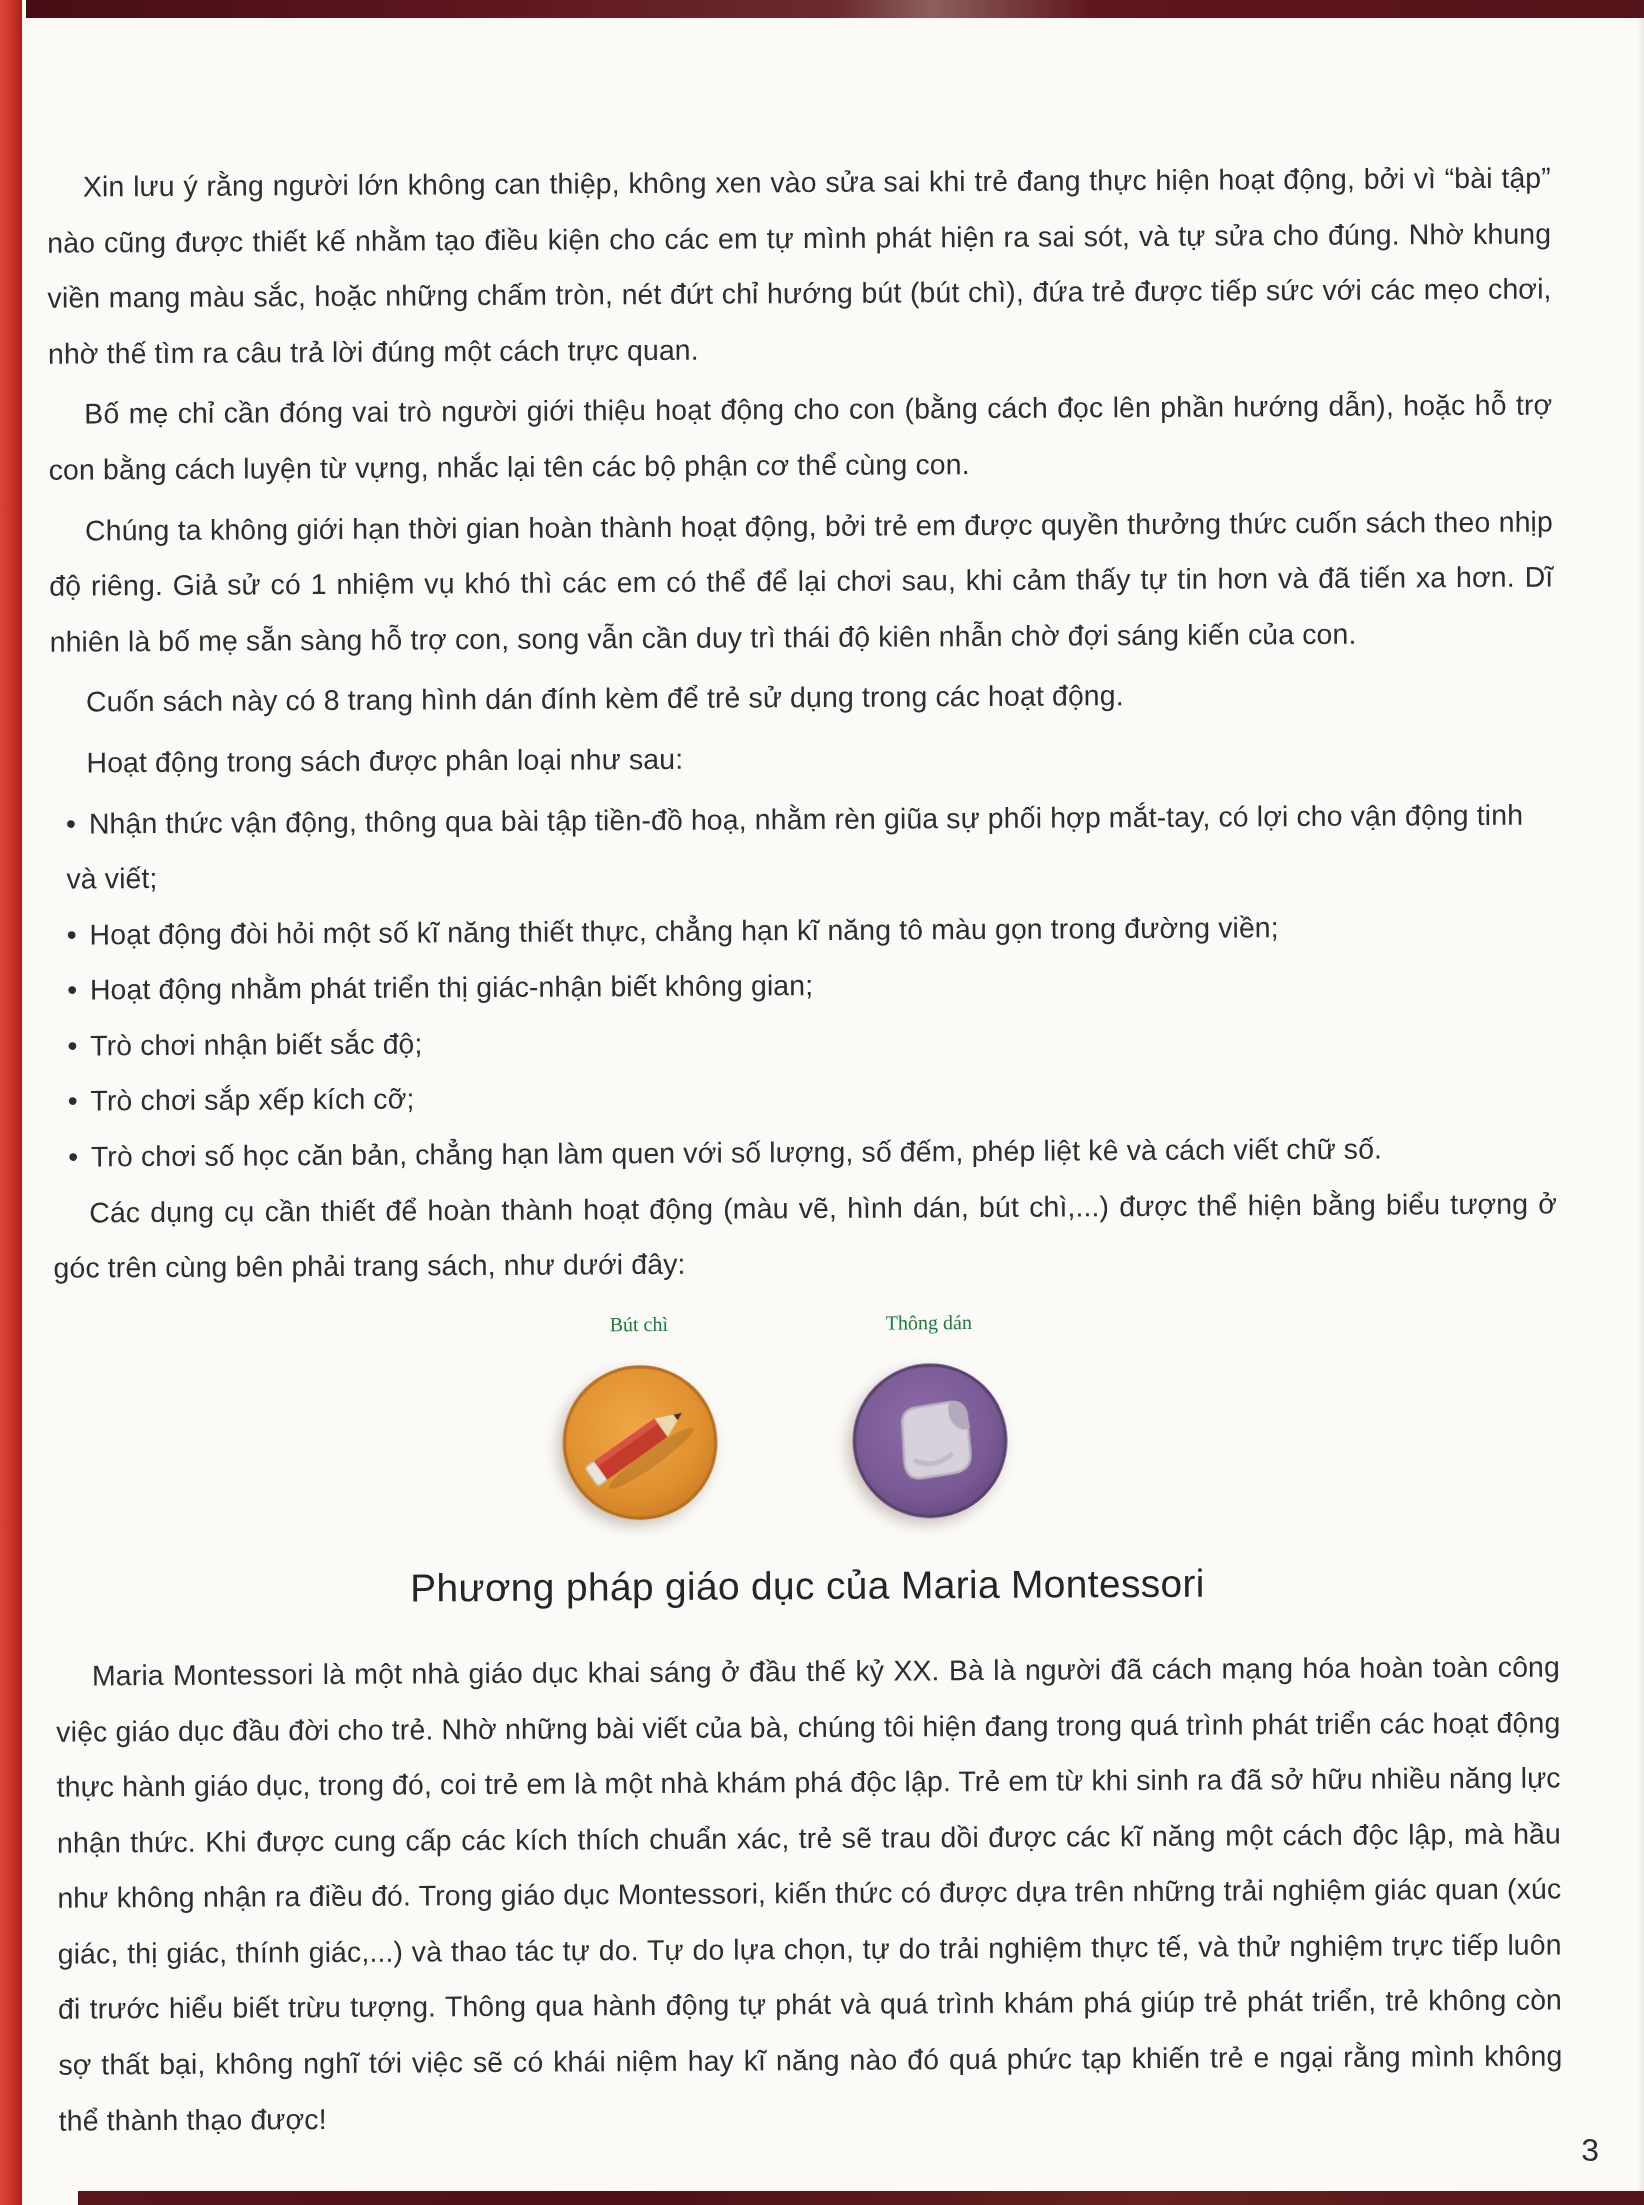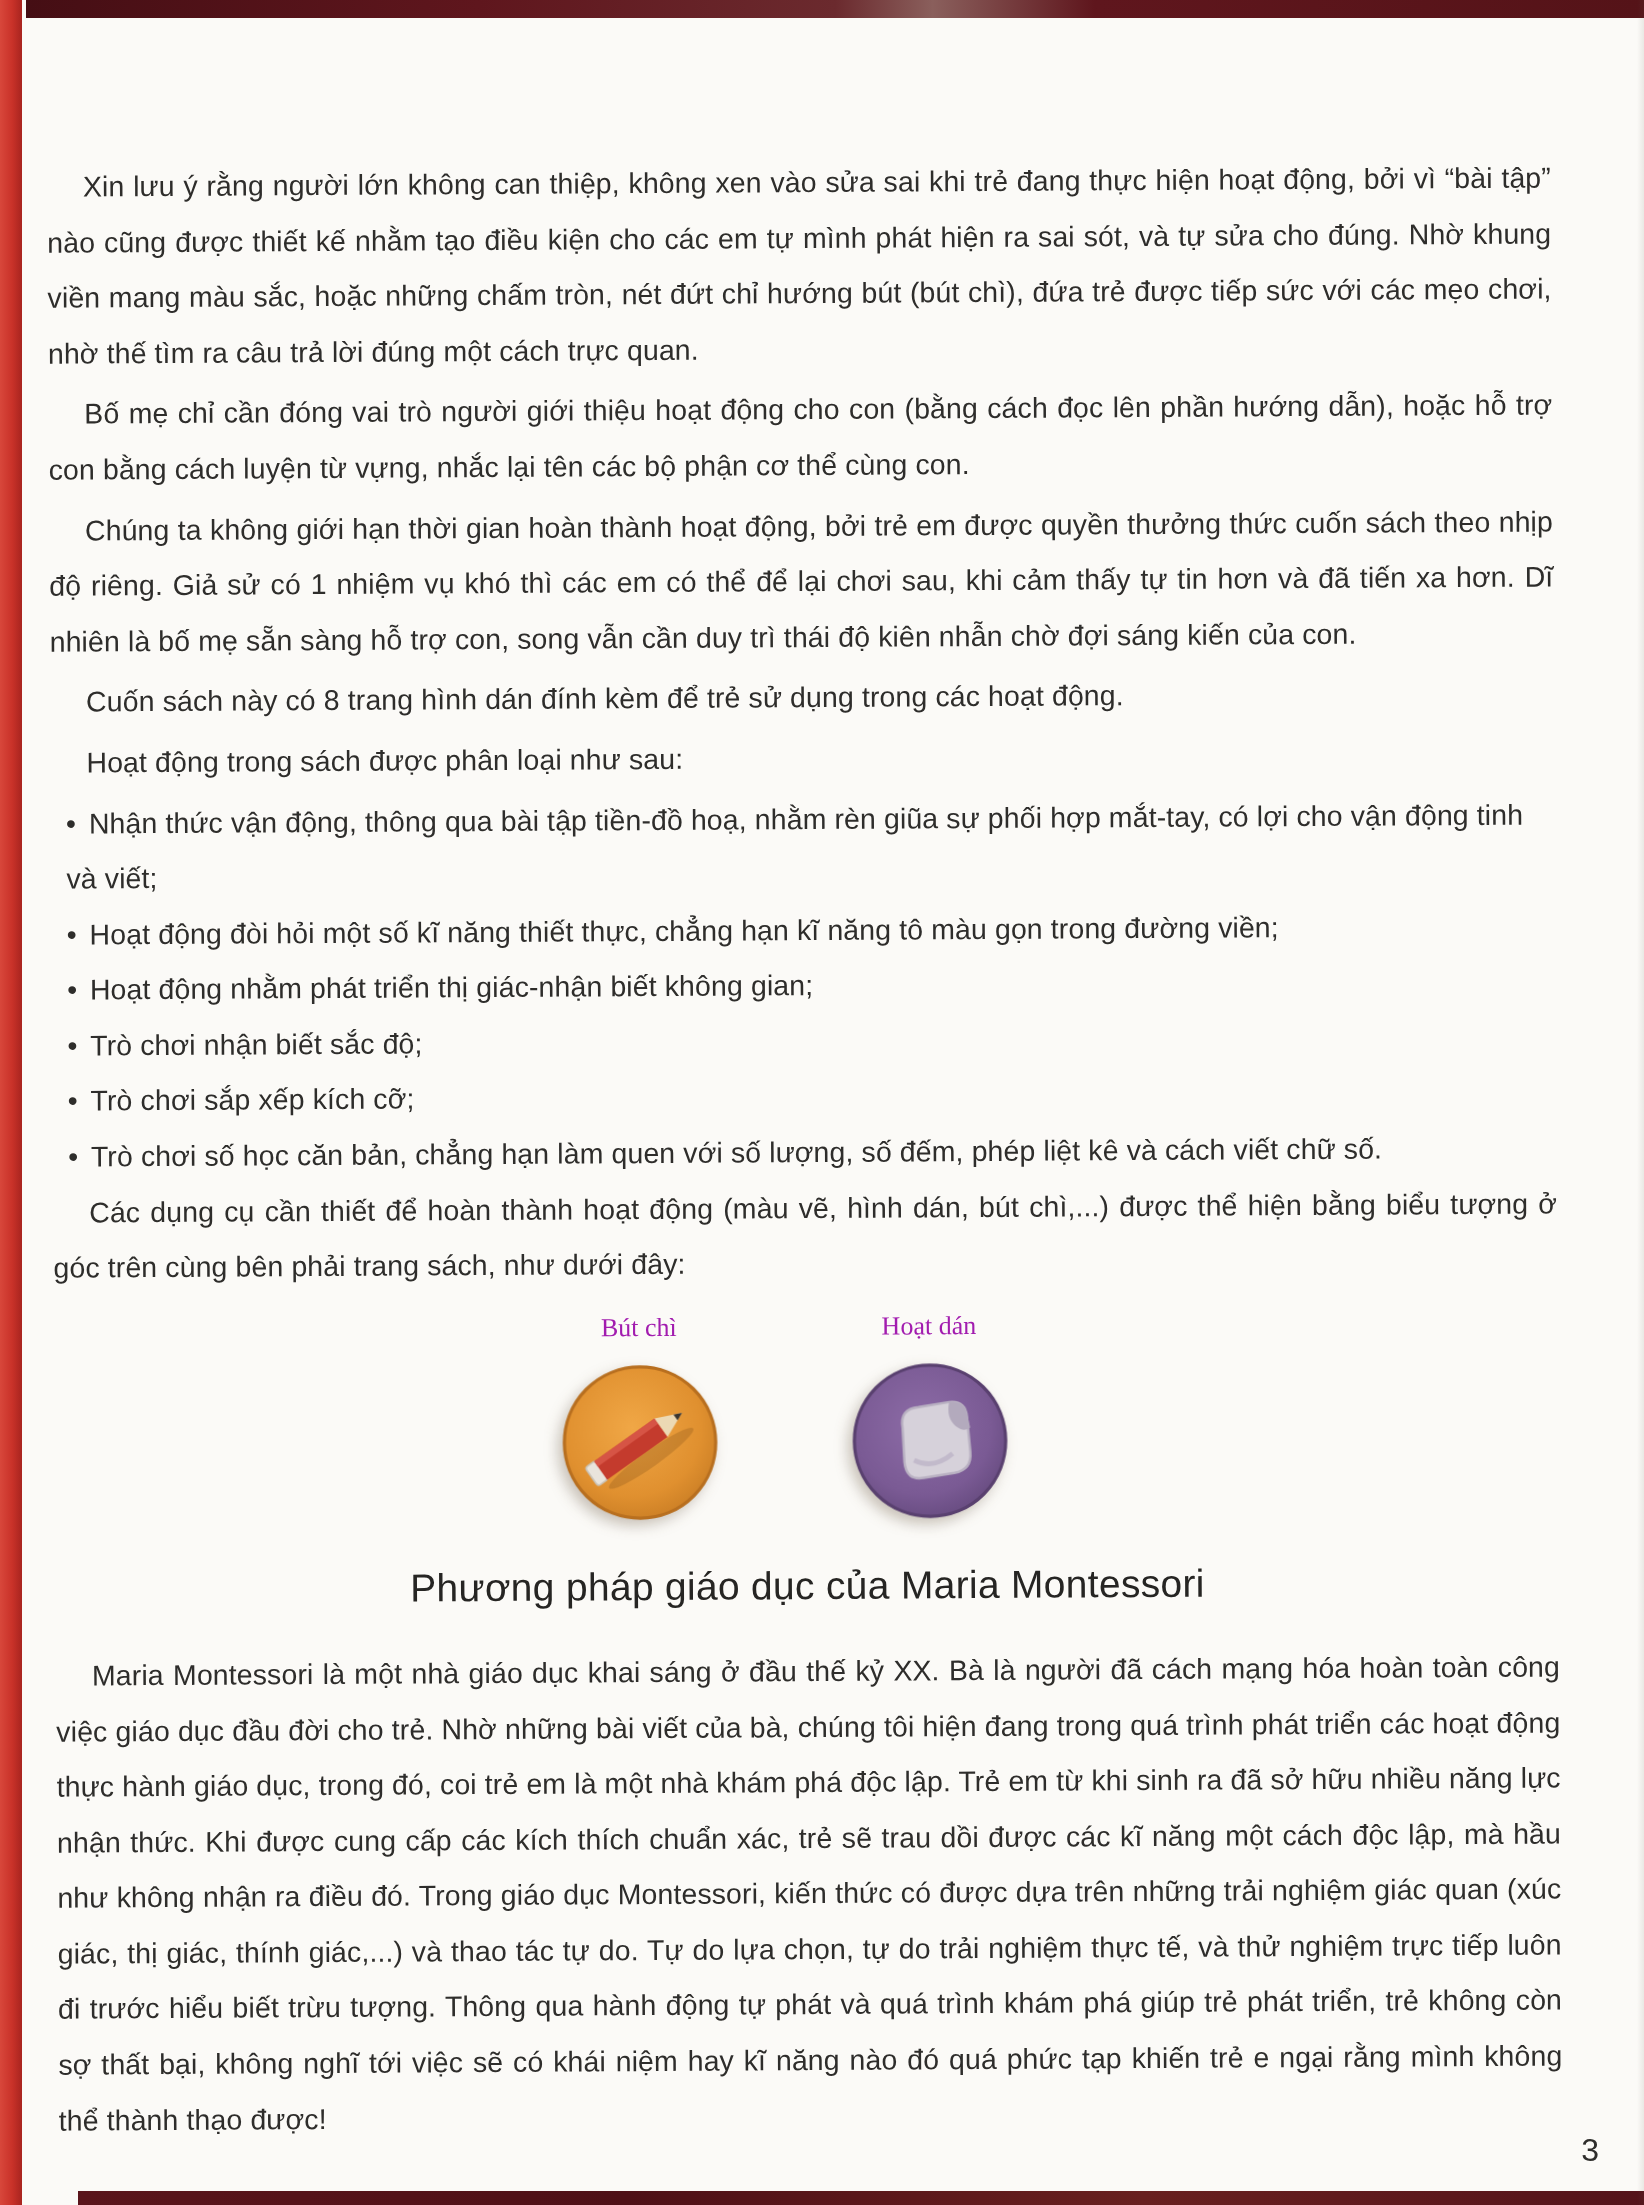--- a/index.html
+++ b/index.html
@@ -57,22 +57,22 @@
   .bullet-item::before { content:"•"; margin-right:12.7px; }
 
   .icons-row {
     display:flex; justify-content:center; gap:129px;
     margin-top:20.4px;
     transform:translateX(-22px);
   }
   .icon-figure { display:flex; flex-direction:column; align-items:center; }
   .icon-label {
     font-family:"Liberation Serif", serif;
-    font-size:26px; color:#a21caf;
-    margin-bottom:19px;
+    font-size:20px; color:#15803d;
+    margin-bottom:26px;
   }
   svg.badge {
     width:161px; height:161px;
     filter: drop-shadow(-4.2px 6px 6.8px rgba(70,45,20,0.28));
   }
 
   .section-heading {
     text-align:center;
     font-size:39px;
     font-weight:400;
@@ -132,21 +132,21 @@
           <rect x="13" y="43" width="8" height="14" rx="2" fill="#e9e4dc" stroke="#c9c2b6" stroke-width="1"></rect>
           <rect x="20" y="43" width="46" height="14" fill="#c43b2d"></rect>
           <rect x="20" y="43" width="46" height="4" fill="#d65445"></rect>
           <polygon points="66,43 82,50 66,57" fill="#ecd9b4"></polygon>
           <polygon points="77,47.8 82,50 77,52.2" fill="#3a352f"></polygon>
         </g>
       </svg>
     </div>
 
     <div class="icon-figure">
-      <div class="icon-label">Hoạt dán</div>
+      <div class="icon-label">Thông dán</div>
       <svg class="badge" viewBox="0 0 100 100" aria-hidden="true">
         <defs>
           <radialGradient id="pg" cx="45%" cy="40%" r="65%">
             <stop offset="0%" stop-color="#8d6ca7"></stop>
             <stop offset="70%" stop-color="#7a5a94"></stop>
             <stop offset="100%" stop-color="#654a7e"></stop>
           </radialGradient>
         </defs>
         <circle cx="50" cy="50" r="47" fill="url(#pg)" stroke="#59406f" stroke-width="2"></circle>
         <path d="M33 42 Q31 30 43 29 L62 26 Q72 25 73 35 L75 57 Q76 68 65 70 L46 73 Q35 75 34 63 Z" fill="#d6d1da" stroke="#b9b1c2" stroke-width="1.5"></path>

